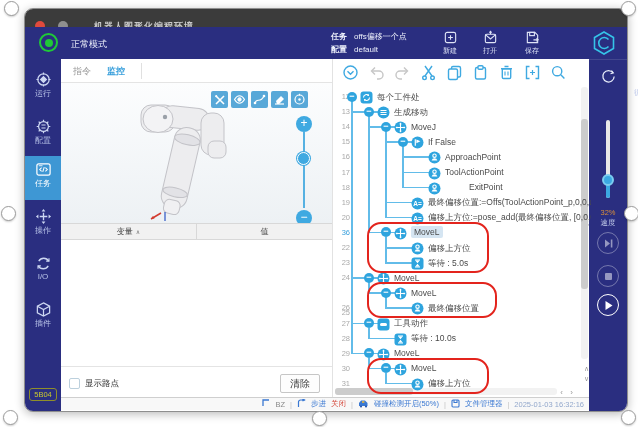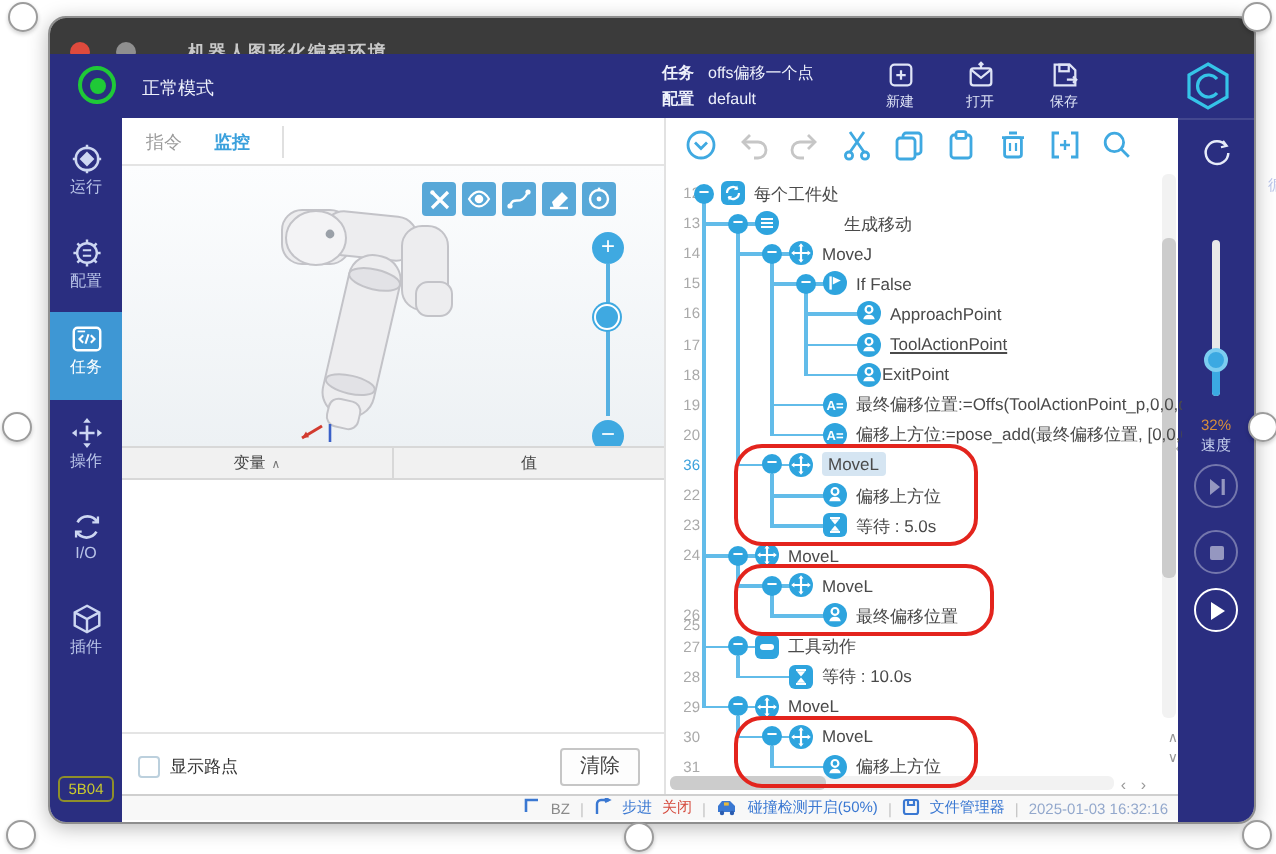--- a/index.html
+++ b/index.html
@@ -347,21 +347,21 @@
             </svg></span>
           <span class="tlabel" style="left: 44px;">每个工件处</span>
         </div>
         <div class="ln" style="top: 17.1px;">13</div>
         <div class="trow" style="top: 17.1px;">
           <div class="tdot" style="left: 31px;">−</div>
           <span class="ticon" style="left: 44px;"><svg width="13" height="13" viewBox="0 0 13 13">
               <circle cx="6.5" cy="6.5" r="6" fill="#2ea4de"></circle>
               <path d="M3.5 4.5h6M3.5 6.5h6M3.5 8.5h6" stroke="#fff" stroke-width="1.1"></path>
             </svg></span>
-          <span class="tlabel" style="left: 61px; margin-left: 28px;">生成移动</span>
+          <span class="tlabel" style="left: 61px;">生成移动</span>
         </div>
         <div class="ln" style="top: 32.2px;">14</div>
         <div class="trow" style="top: 32.2px;">
           <div class="tdot" style="left: 48px;">−</div>
           <span class="ticon" style="left: 61px;"><svg width="13" height="13" viewBox="0 0 13 13">
               <circle cx="6.5" cy="6.5" r="6" fill="#2ea4de"></circle>
               <path d="M6.5 2.6v7.8M2.6 6.5h7.8" stroke="#fff" stroke-width="1.1"></path>
               <path d="M6.5 1.6l1.3 1.6h-2.6zM6.5 11.4l1.3-1.6h-2.6zM1.6 6.5l1.6-1.3v2.6zM11.4 6.5l-1.6-1.3v2.6z" fill="#fff"></path>
             </svg></span>
           <span class="tlabel" style="left: 78px;">MoveJ</span>
@@ -385,30 +385,30 @@
             </svg></span>
           <span class="tlabel" style="left: 112px;">ApproachPoint</span>
         </div>
         <div class="ln" style="top: 77.5px;">17</div>
         <div class="trow" style="top: 77.5px;">
           <span class="ticon" style="left: 95px;"><svg width="13" height="13" viewBox="0 0 13 13">
               <circle cx="6.5" cy="6.5" r="6" fill="#2ea4de"></circle>
               <circle cx="6.5" cy="4.7" r="1.7" fill="none" stroke="#fff" stroke-width="1.1"></circle>
               <path d="M3.6 9.6a3 3 0 0 1 5.8 0z" fill="#fff"></path>
             </svg></span>
-          <span class="tlabel" style="left: 112px; text-decoration: underline;">ToolActionPoint</span>
+          <span class="tlabel" style="left: 112px;">ToolActionPoint</span>
         </div>
         <div class="ln" style="top: 92.6px;">18</div>
         <div class="trow" style="top: 92.6px;">
           <span class="ticon" style="left: 95px;"><svg width="13" height="13" viewBox="0 0 13 13">
               <circle cx="6.5" cy="6.5" r="6" fill="#2ea4de"></circle>
               <circle cx="6.5" cy="4.7" r="1.7" fill="none" stroke="#fff" stroke-width="1.1"></circle>
               <path d="M3.6 9.6a3 3 0 0 1 5.8 0z" fill="#fff"></path>
             </svg></span>
-          <span class="tlabel" style="left: 108px;">ExitPoint</span>
+          <span class="tlabel" style="left: 120px; padding-left: 16px;">ExitPoint</span>
         </div>
         <div class="ln" style="top: 107.7px;">19</div>
         <div class="trow" style="top: 107.7px;">
           <span class="ticon" style="left: 78px;"><svg width="13" height="13" viewBox="0 0 13 13">
               <circle cx="6.5" cy="6.5" r="6" fill="#2ea4de"></circle>
               <text x="6.5" y="9" font-size="6.5" font-weight="bold" fill="#fff" text-anchor="middle" font-family="Liberation Sans,sans-serif">A=</text>
             </svg></span>
           <span class="tlabel" style="left: 95px;">最终偏移位置:=Offs(ToolActionPoint_p,0,0,d2</span>
         </div>
         <div class="ln" style="top: 122.8px;">20</div>

